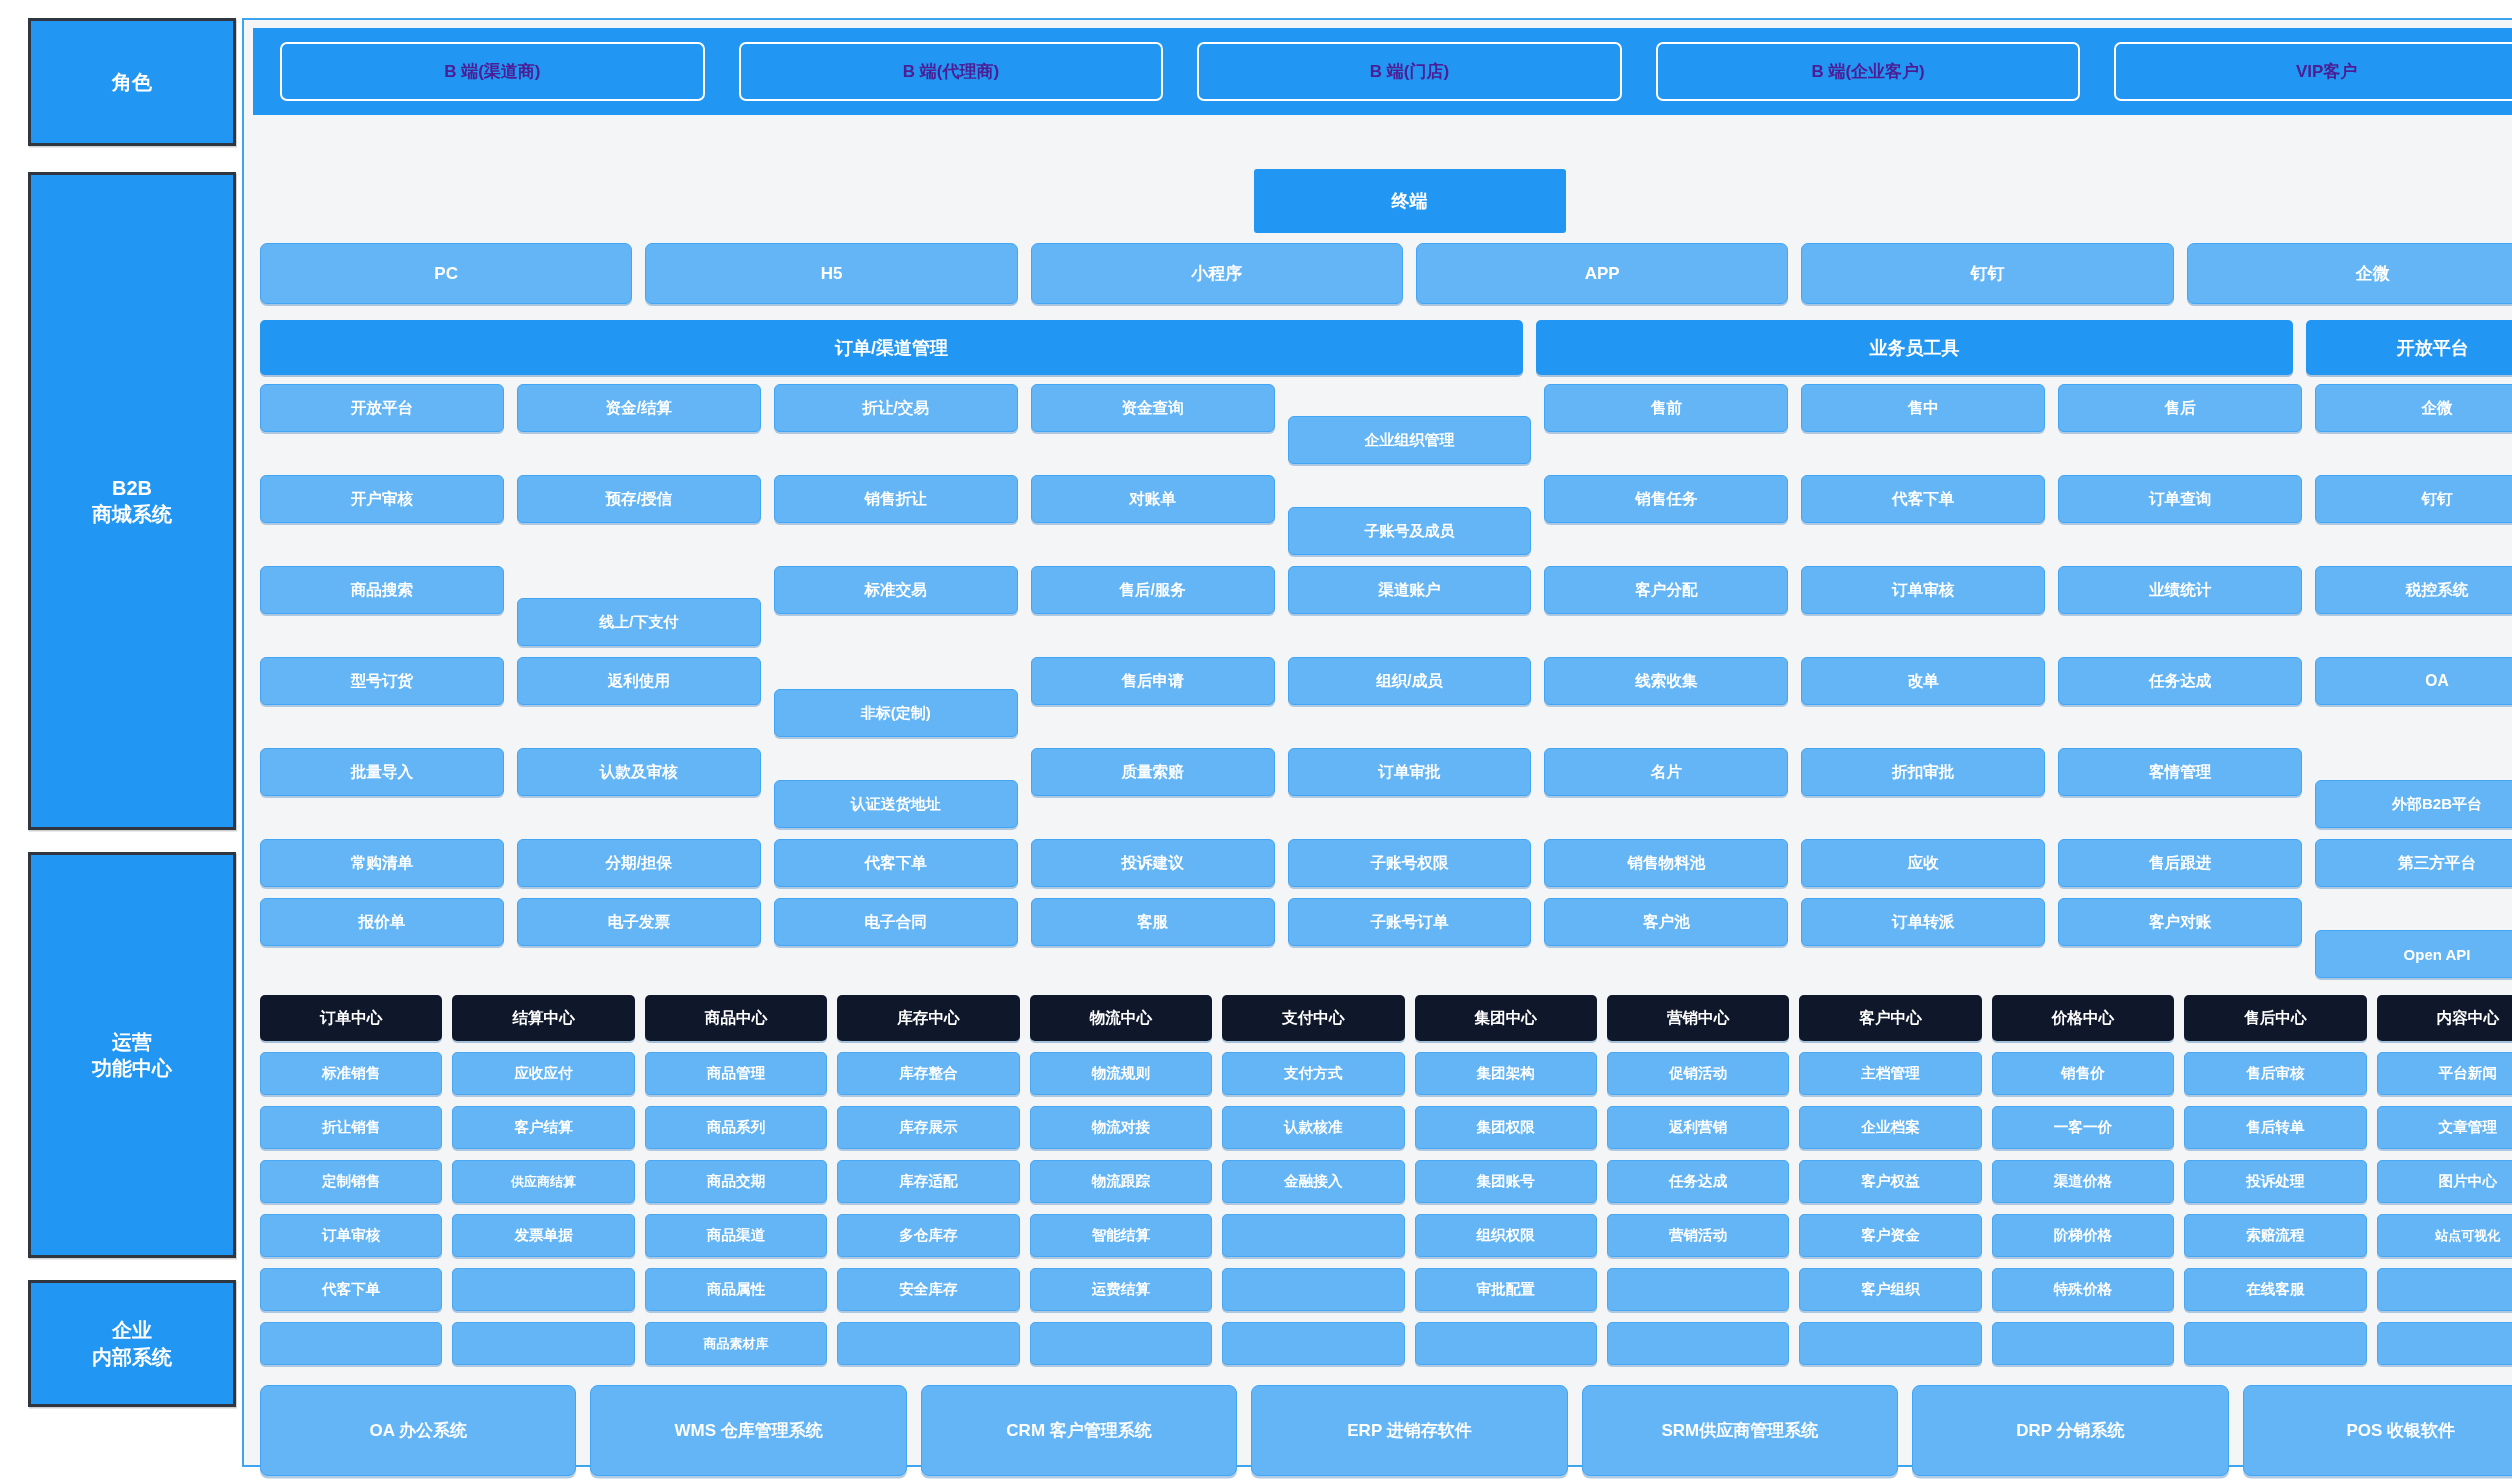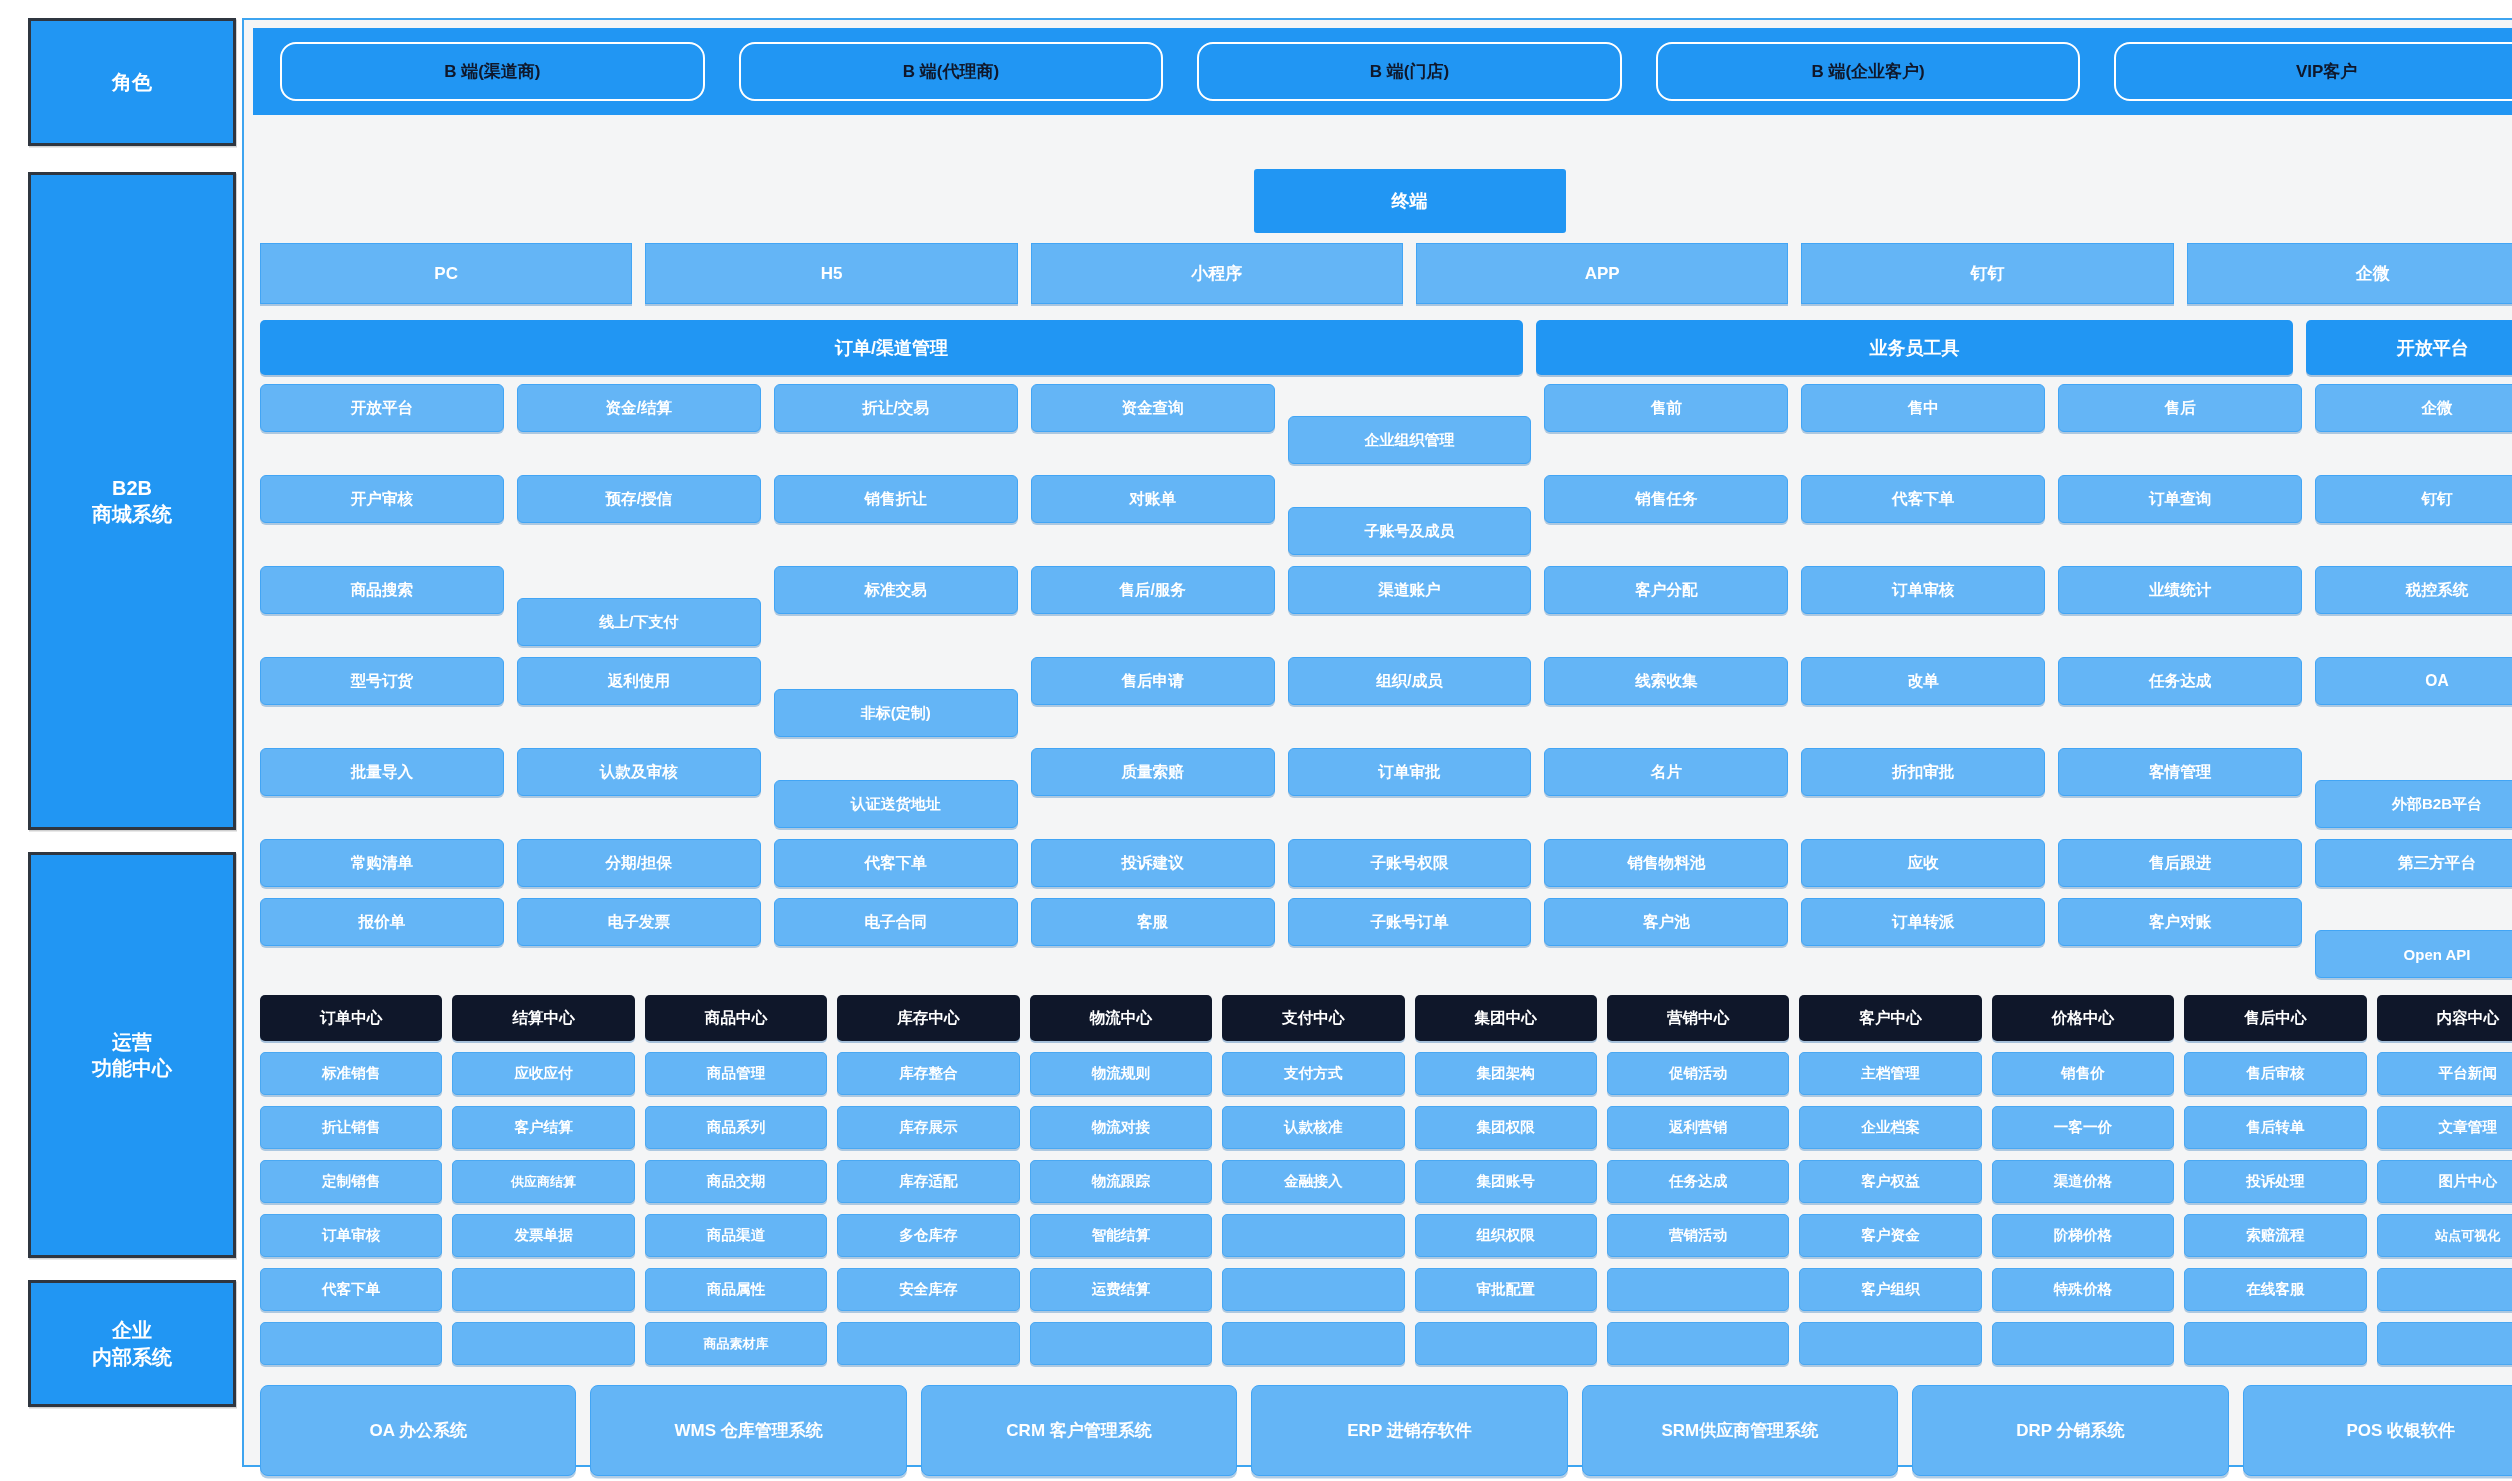--- a/index.html
+++ b/index.html
@@ -50,40 +50,40 @@
   .role-strip {
     background: #2196f3;
     padding: 14px 10px;
     display: flex; gap: 0; justify-content: space-between;
     margin-bottom: 11px;
   }
   .role-item {
     flex: 1 1 0;
     margin: 0 17px;
     border: 2px solid #ffffff;
-    border-radius: 16px;
-    color:#0f172a; font-weight: bold; font-size: 17px;
+    border-radius: 7px;
+    color:#4c1d95; font-weight: bold; font-size: 17px;
     height: 59px;
     display:flex; align-items:center; justify-content:center;
     text-align:center;
   }
 
   
   .terminal-block { background:#f4f5f6; padding: 3px 0 9px 0; }
   .terminal-head-row { display:flex; justify-content:center; margin-bottom: 10px; }
   .terminal-head {
     width: 312px; height: 64px;
     background:#2196f3; color:#fff; font-size:18px; font-weight:bold;
     border-radius: 3px;
     display:flex; align-items:center; justify-content:center;margin-top:40px;
   }
   .terminal-row { display:flex; gap: 13px; padding: 0 7px; }
   .term-item {
     flex:1 1 0; height: 61px;
-    background:#64b5f6; border:1.5px solid #42a5f5; border-radius: 0;
+    background:#64b5f6; border:1.5px solid #42a5f5; border-radius: 7px;
     color:#fff; font-size:17px; font-weight:bold;
     display:flex; align-items:center; justify-content:center;
     box-shadow: 0 2px 0 rgba(30,110,180,0.35);
   }
 
   
   .group-head-row { display:flex; gap: 13px; padding: 0 7px; margin: 7px 0 9px 0; }
   .group-head {
     background:#2196f3; color:#fff; font-size: 18px; font-weight:bold;
     height: 55px; border-radius: 5px;

